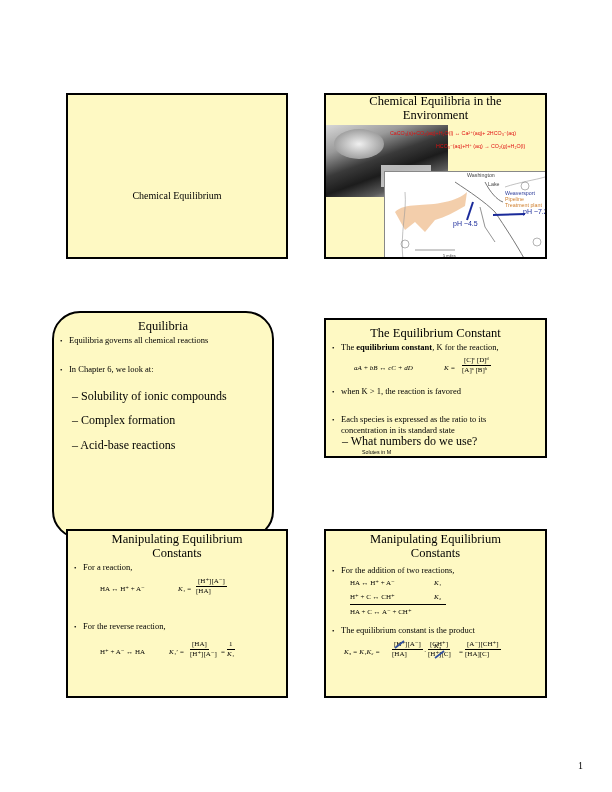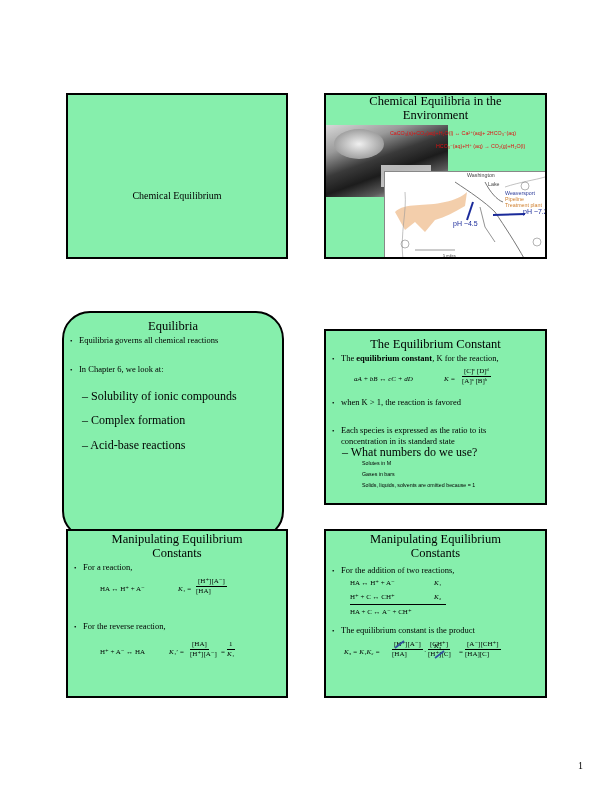--- a/index.html
+++ b/index.html
@@ -1,18 +1,18 @@
 <!DOCTYPE html>
 <html><head>
 <meta charset="utf-8">
 <style>
   html, body { margin:0; padding:0; }
   body { width:612px; height:792px; background:#ffffff; position:relative; overflow:hidden;
          font-family:"Liberation Serif","DejaVu Serif",serif; color:#000; }
-  .slide { position:absolute; box-sizing:border-box; border:2px solid #000; background:#86efac; overflow:hidden; }
+  .slide { position:absolute; box-sizing:border-box; border:2px solid #000; background:#fef9c3; overflow:hidden; }
   .title { position:absolute; left:0; right:0; text-align:center; font-size:12.5px; line-height:14px; }
   .bullet { position:absolute; font-size:8.5px; line-height:11px; white-space:nowrap; }
   .bullet .dot { display:inline-block; width:9px; font-size:7px; }
   .sub { position:absolute; font-size:12px; line-height:10px; white-space:nowrap; }
   .tiny { position:absolute; font-family:"Liberation Sans","DejaVu Sans",sans-serif; font-size:5.3px; line-height:7px; white-space:nowrap; }
   .eq { position:absolute; font-size:7px; line-height:9px; white-space:nowrap; }
   .frac { position:absolute; display:flex; flex-direction:column; align-items:flex-start; font-size:7px; line-height:9px; }
   .frac .num { border-bottom:0.8px solid #000; padding:0 2px; }
   .red { color:#e01010; font-family:"Liberation Sans","DejaVu Sans",sans-serif; font-size:5.3px; position:absolute; white-space:nowrap; }
   .pagenum { position:absolute; left:578px; top:760px; font-size:10px; }
@@ -52,30 +52,30 @@
     <div class="tiny" style="left:103px;top:9px;color:#444;">Lake</div>
     <div class="tiny" style="left:120px;top:18px;color:#2a3a9a;">Weaversport</div>
     <div class="tiny" style="left:120px;top:24px;color:#d08030;">Pipeline</div>
     <div class="tiny" style="left:120px;top:30px;color:#d08030;">Treatment plant</div>
     <div class="tiny" style="left:68px;top:48px;color:#1a2a9a;font-size:7px;">pH ~4.5</div>
     <div class="tiny" style="left:138px;top:36px;color:#1a2a9a;font-size:7px;">pH ~7.2</div>
     <div class="tiny" style="left:58px;top:80px;color:#444;font-size:4px;">5 miles</div>
   </div>
 </div>
 
-<div class="slide" style="left:62px;top:311px;width:222px;height:228px;border-radius:28px;">
+<div class="slide" style="left:52px;top:311px;width:222px;height:228px;border-radius:28px;">
   <div class="title" style="top:6px;">Equilibria</div>
   <div class="bullet" style="left:6px;top:22px;"><span class="dot">•</span><span>Equilibria governs all chemical reactions</span></div>
   <div class="bullet" style="left:6px;top:51px;"><span class="dot">•</span><span>In Chapter 6, we look at:</span></div>
   <div class="sub" style="left:18px;top:78px;">– Solubility of ionic compounds</div>
   <div class="sub" style="left:18px;top:102px;">– Complex formation</div>
   <div class="sub" style="left:18px;top:127px;">– Acid-base reactions</div>
 </div>
 
-<div class="slide" style="left:324px;top:329px;width:223px;height:176px;">
+<div class="slide" style="left:324px;top:318px;width:223px;height:140px;">
   <div class="title" style="top:6px;">The Equilibrium Constant</div>
   <div class="bullet" style="left:6px;top:22px;"><span class="dot">•</span><span>The </span><b>equilibrium constant</b><span>, K for the reaction,</span></div>
   <div class="eq" style="left:28px;top:44px;font-style:italic;">aA + bB ↔ cC + dD</div>
   <div class="eq" style="left:118px;top:44px;font-style:italic;">K =</div>
   <div class="frac" style="left:136px;top:36px;">
     <span class="num">[C]ᶜ [D]ᵈ</span>
     <span>[A]ᵃ [B]ᵇ</span>
   </div>
   <div class="bullet" style="left:6px;top:66px;"><span class="dot">•</span><span>when K &gt; 1, the reaction is favored</span></div>
   <div class="bullet" style="left:6px;top:94px;"><span class="dot">•</span><span>Each species is expressed as the ratio to its</span></div>

